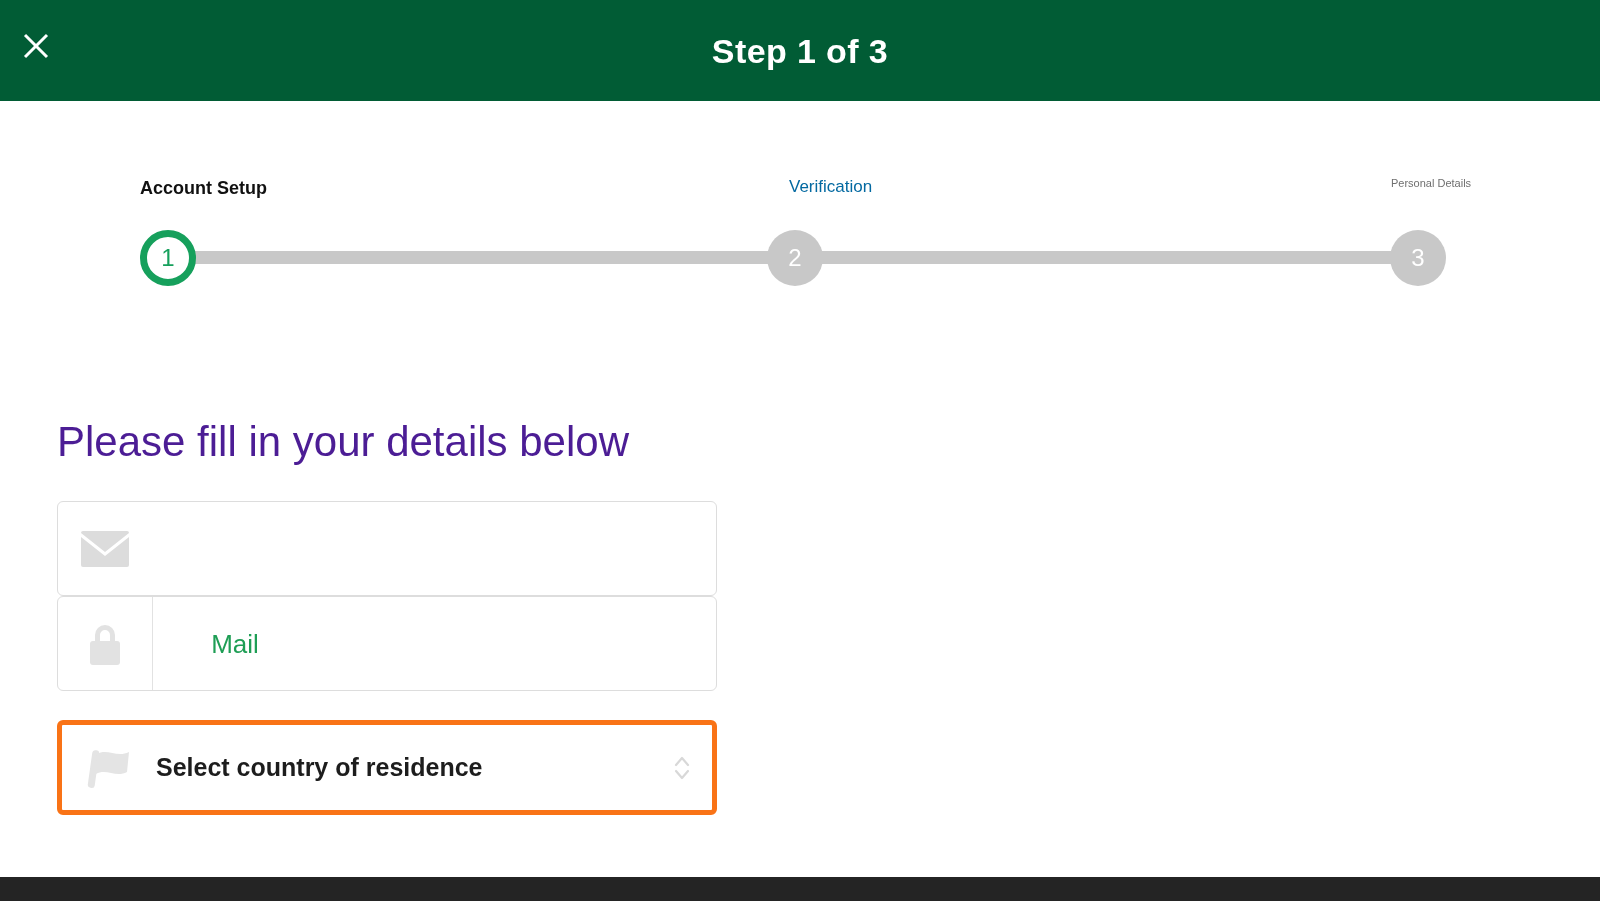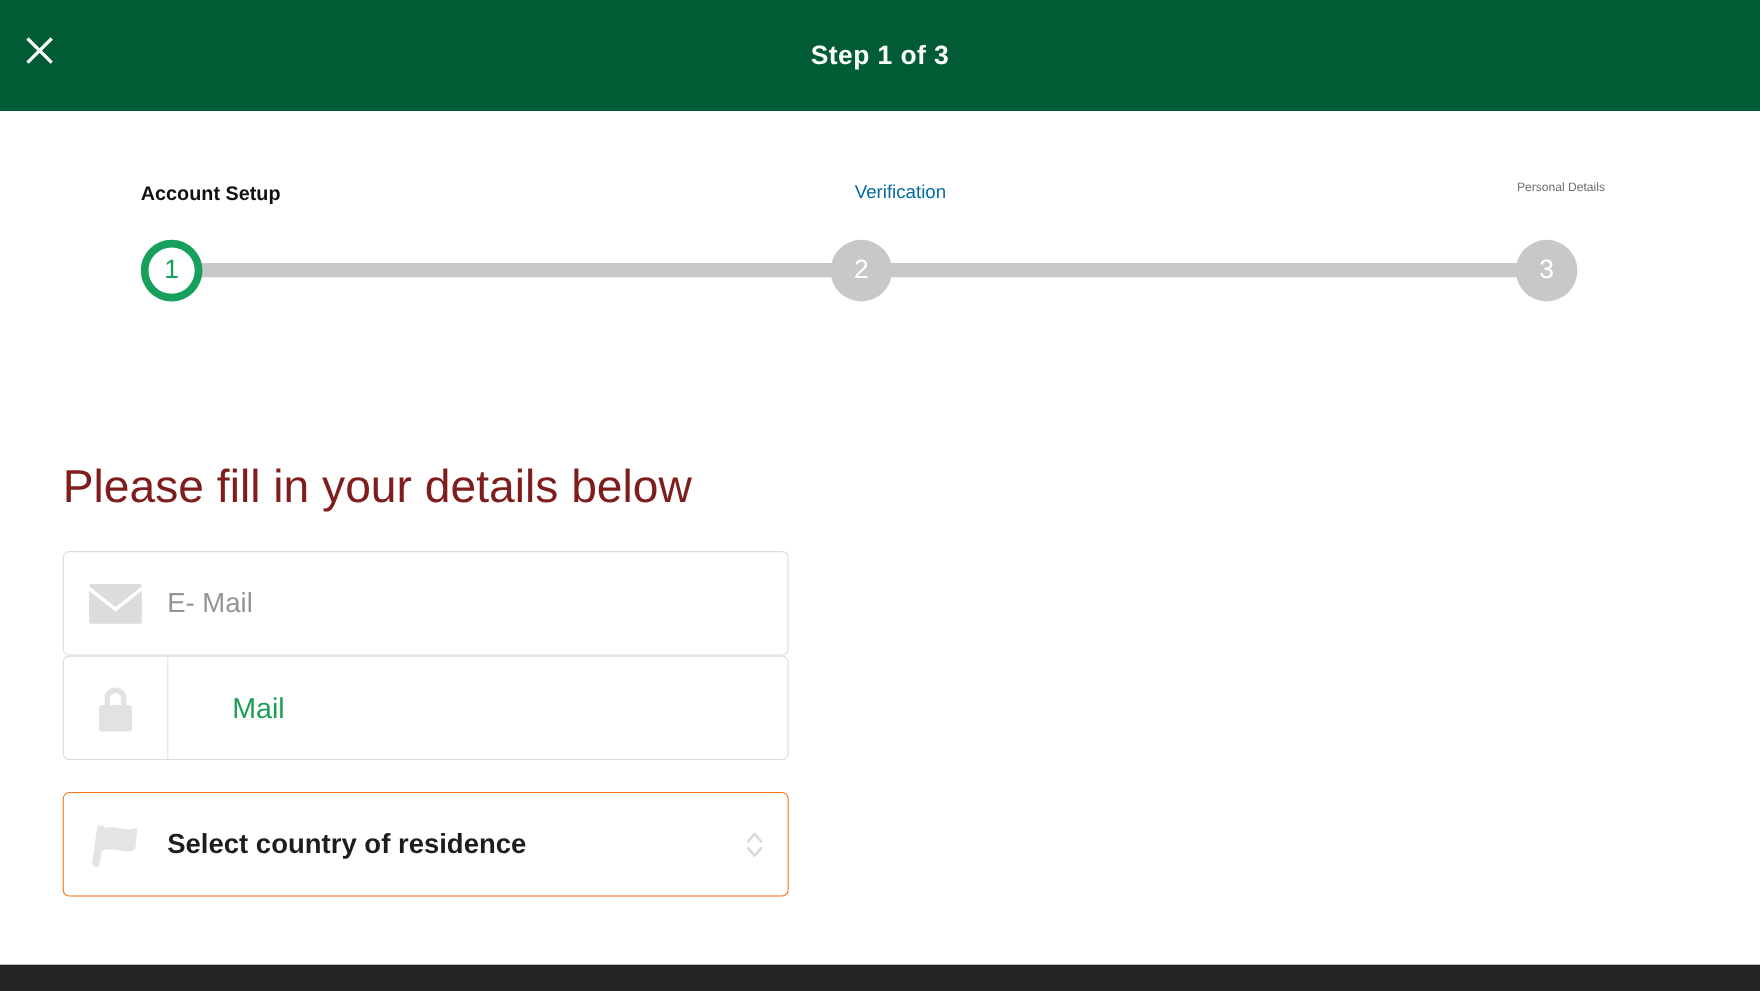--- a/index.html
+++ b/index.html
@@ -19,21 +19,21 @@
   .header {
     position: relative;
     height: 101px;
     background: #015C35;
     display: flex;
     align-items: center;
     justify-content: center;
   }
   .header-title {
     color: #ffffff;
-    font-size: 24px;
+    font-size: 34px;
     font-weight: bold;
     letter-spacing: 0.4px;
     line-height: 1;
     margin: 0;
     user-select: none;
   }
   .close-btn {
     position: absolute;
     left: 16px;
     top: 26px;
@@ -50,21 +50,21 @@
   .page {
     position: relative;
     height: 775px;
     background: #ffffff;
     overflow: hidden;
   }
 
   
   .stepper {
     position: relative;
-    margin: 4px;
+    margin: 16px;
     height: 185px;
     padding-left: 38px;
   }
   .step-labels {
     position: relative;
     height: 60px;
   }
   .step-label {
     position: absolute;
     top: 61px;
@@ -143,21 +143,21 @@
   }
   .node.n2 { left: 751px; }
   .node.n3 { left: 1374px; }
 
   
   .form-heading {
     margin: 0;
     padding: 0 0 0 57px;
     font-size: 42px;
     font-weight: normal;
-    color: #7f1d1d;
+    color: #4c1d95;
     line-height: 1;
     position: absolute;
     top: 320px;
   }
 
   
   .form {
     position: absolute;
     top: 400px;
     left: 57px;
@@ -205,21 +205,21 @@
     text-align: center;
     color: #1e9e55;
     font-size: 26px;
     line-height: 1;
     cursor: pointer;
     user-select: none;
   }
 
   .select-field {
     margin-top: 29px;
-    border: 1px solid #f97316;
+    border: 5px solid #f97316;
     cursor: pointer;
   }
   .select-field .select-value {
     font-size: 25px;
     color: #1d1d1d;
     font-weight: 600;
     flex: 1;
     line-height: 1;
   }
   .select-chevrons {
@@ -288,21 +288,20 @@
 
   <div class="form">
 
     <div class="field">
       <span class="icon-slot">
         <svg width="50" height="38" viewBox="0 0 50 38" aria-hidden="true">
           <rect x="1" y="1" width="48" height="36" rx="2" fill="#dcdcdc"></rect>
           <path d="M1 3 L25 22 L49 3 L49 7 L25 26 L1 7 Z" fill="#ffffff"></path>
         </svg>
       </span>
-      <span class="placeholder">E- Mail</span>
     </div>
 
     <div class="field">
       <span class="icon-slot">
         <svg width="42" height="48" viewBox="0 0 42 48" aria-hidden="true">
           <path d="M11 22 V15 a10 10 0 0 1 20 0 V22 h-5 V15 a5 5 0 0 0 -10 0 V22 Z" fill="#e2e2e2"></path>
           <rect x="6" y="21" width="30" height="24" rx="3" fill="#e2e2e2"></rect>
         </svg>
       </span>
       <span class="pw-divider"></span>

